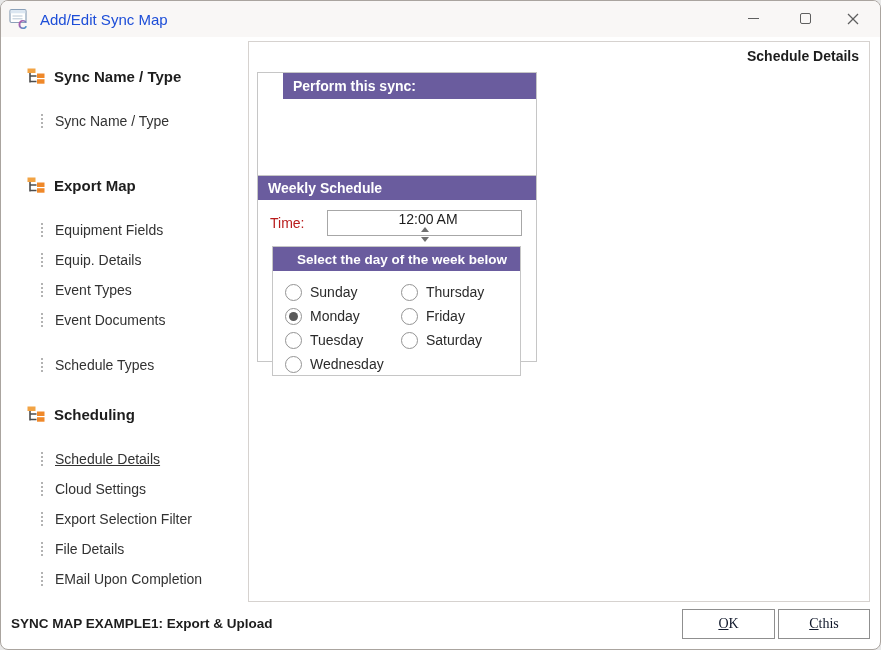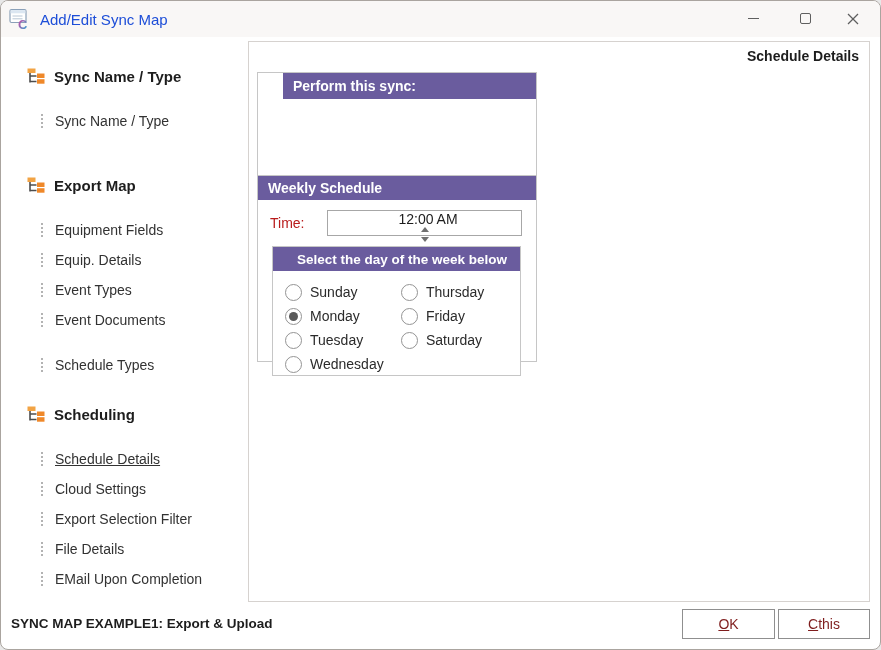--- a/index.html
+++ b/index.html
@@ -43,21 +43,21 @@
   .radio-label { font-size:14px; color:#2b2b2b; white-space:nowrap; }
   
   #time-label { position:absolute; left:12px; top:39px; font-size:14px; color:#b91c1c; }
   #time-spinner { position:absolute; left:69px; top:34px; width:195px; height:26px; border:1px solid #a7a7a7; background:#fff; display:flex; align-items:center;flex-direction:column; }
   #time-value { flex:1; font-size:14px; color:#1d1d1d; padding-left:7px; }
   .spin-col { width:20px; height:100%; display:flex; flex-direction:column; align-items:center; justify-content:center; gap:5px; }
   .tri-up { width:0; height:0; border-left:4px solid transparent; border-right:4px solid transparent; border-bottom:5px solid #6f6f6f; }
   .tri-down { width:0; height:0; border-left:4px solid transparent; border-right:4px solid transparent; border-top:5px solid #6f6f6f; }
   
   #footer-label { position:absolute; left:10px; top:615px; font-size:13.5px; font-weight:bold; color:#1d1d1d; }
-  .dlg-btn { position:absolute; top:608px; height:30px; background:#ffffff; border:1px solid #8f8f8f; font-family:Liberation Sans, sans-serif; font-size:14px; color:#7f1d1d; display:flex; align-items:center; justify-content:center; cursor:default; }
+  .dlg-btn { position:absolute; top:608px; height:30px; background:#ffffff; border:1px solid #8f8f8f; font-family:Liberation Serif, serif; font-size:14px; color:#0f172a; display:flex; align-items:center; justify-content:center; cursor:default; }
   #btn-ok { left:681px; width:93px; }
   #btn-cancel { left:777px; width:92px; }
   .dlg-btn u { text-decoration:underline; }
 </style>
 </head>
 <body>
 
 <div id="window">
 
   <div id="titlebar">

